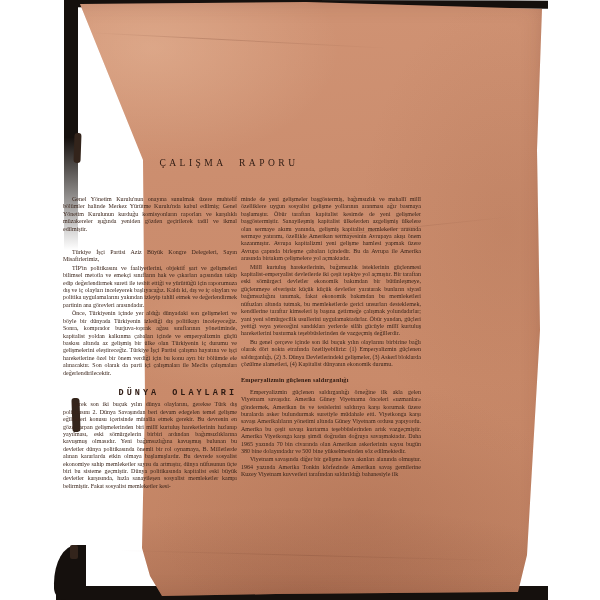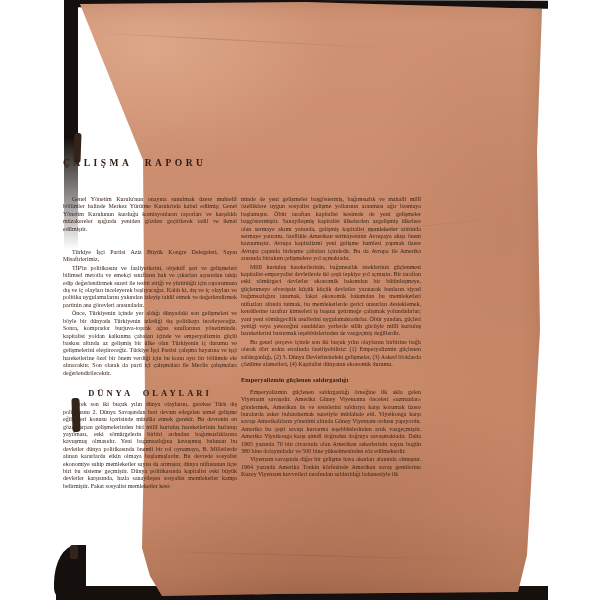--- a/index.html
+++ b/index.html
@@ -48,34 +48,34 @@
     background:linear-gradient(90deg,transparent,rgba(110,60,42,.22) 50%,transparent);transform:rotate(1.5deg);}
   
   .staple{position:absolute;background:#33241b;z-index:4;}
   .staple-1{left:74px;top:133px;width:7px;height:30px;border-radius:3px;transform:rotate(2deg);}
   .staple-2{left:72px;top:398px;width:8px;height:34px;border-radius:3px;transform:rotate(-2deg);}
   .staple-3{left:70px;top:545px;width:8px;height:14px;border-radius:2px;}
   
   .content{position:absolute;inset:0;z-index:5;color:var(--ink);}
   .doc-title{
     position:absolute;left:63px;top:158px;width:358px;padding-right:26px;
-    font-size:9.5px;font-weight:bold;
+    text-align:center;font-size:9.5px;font-weight:normal;
     letter-spacing:3.5px;word-spacing:7px;color:#2e1a12;
   }
   .col{position:absolute;top:196px;font-size:6px;line-height:7.4px;
     text-align:justify;color:var(--ink);}
   .col-left{left:63px;width:174px;}
   .col-right{left:241px;width:180px;}
   .col p{text-indent:9px;}
   .col p.no-indent{text-indent:0;}
   .col p + p{margin-top:1px;}
   .col p.gap-big{margin-top:16px;}
   .section-heading{
-    text-align:center;font-size:8.5px;font-weight:bold;
-    letter-spacing:3px;word-spacing:5px;margin:13px 0 4px;color:#2e1a12;
+    text-align:right;font-size:8.5px;font-weight:bold;
+    letter-spacing:3px;word-spacing:5px;margin:13px 0 4px;color:#2e1a12;font-family:Liberation Mono, monospace;
   }
   .subsection-heading{
     font-size:6.2px;font-weight:bold;margin:8px 0 5px;text-align:left;
     letter-spacing:.2px;color:#2e1a12;
   }
 </style>
 </head>
 <body>
 
 <div class="scan-strip scan-top"></div>

